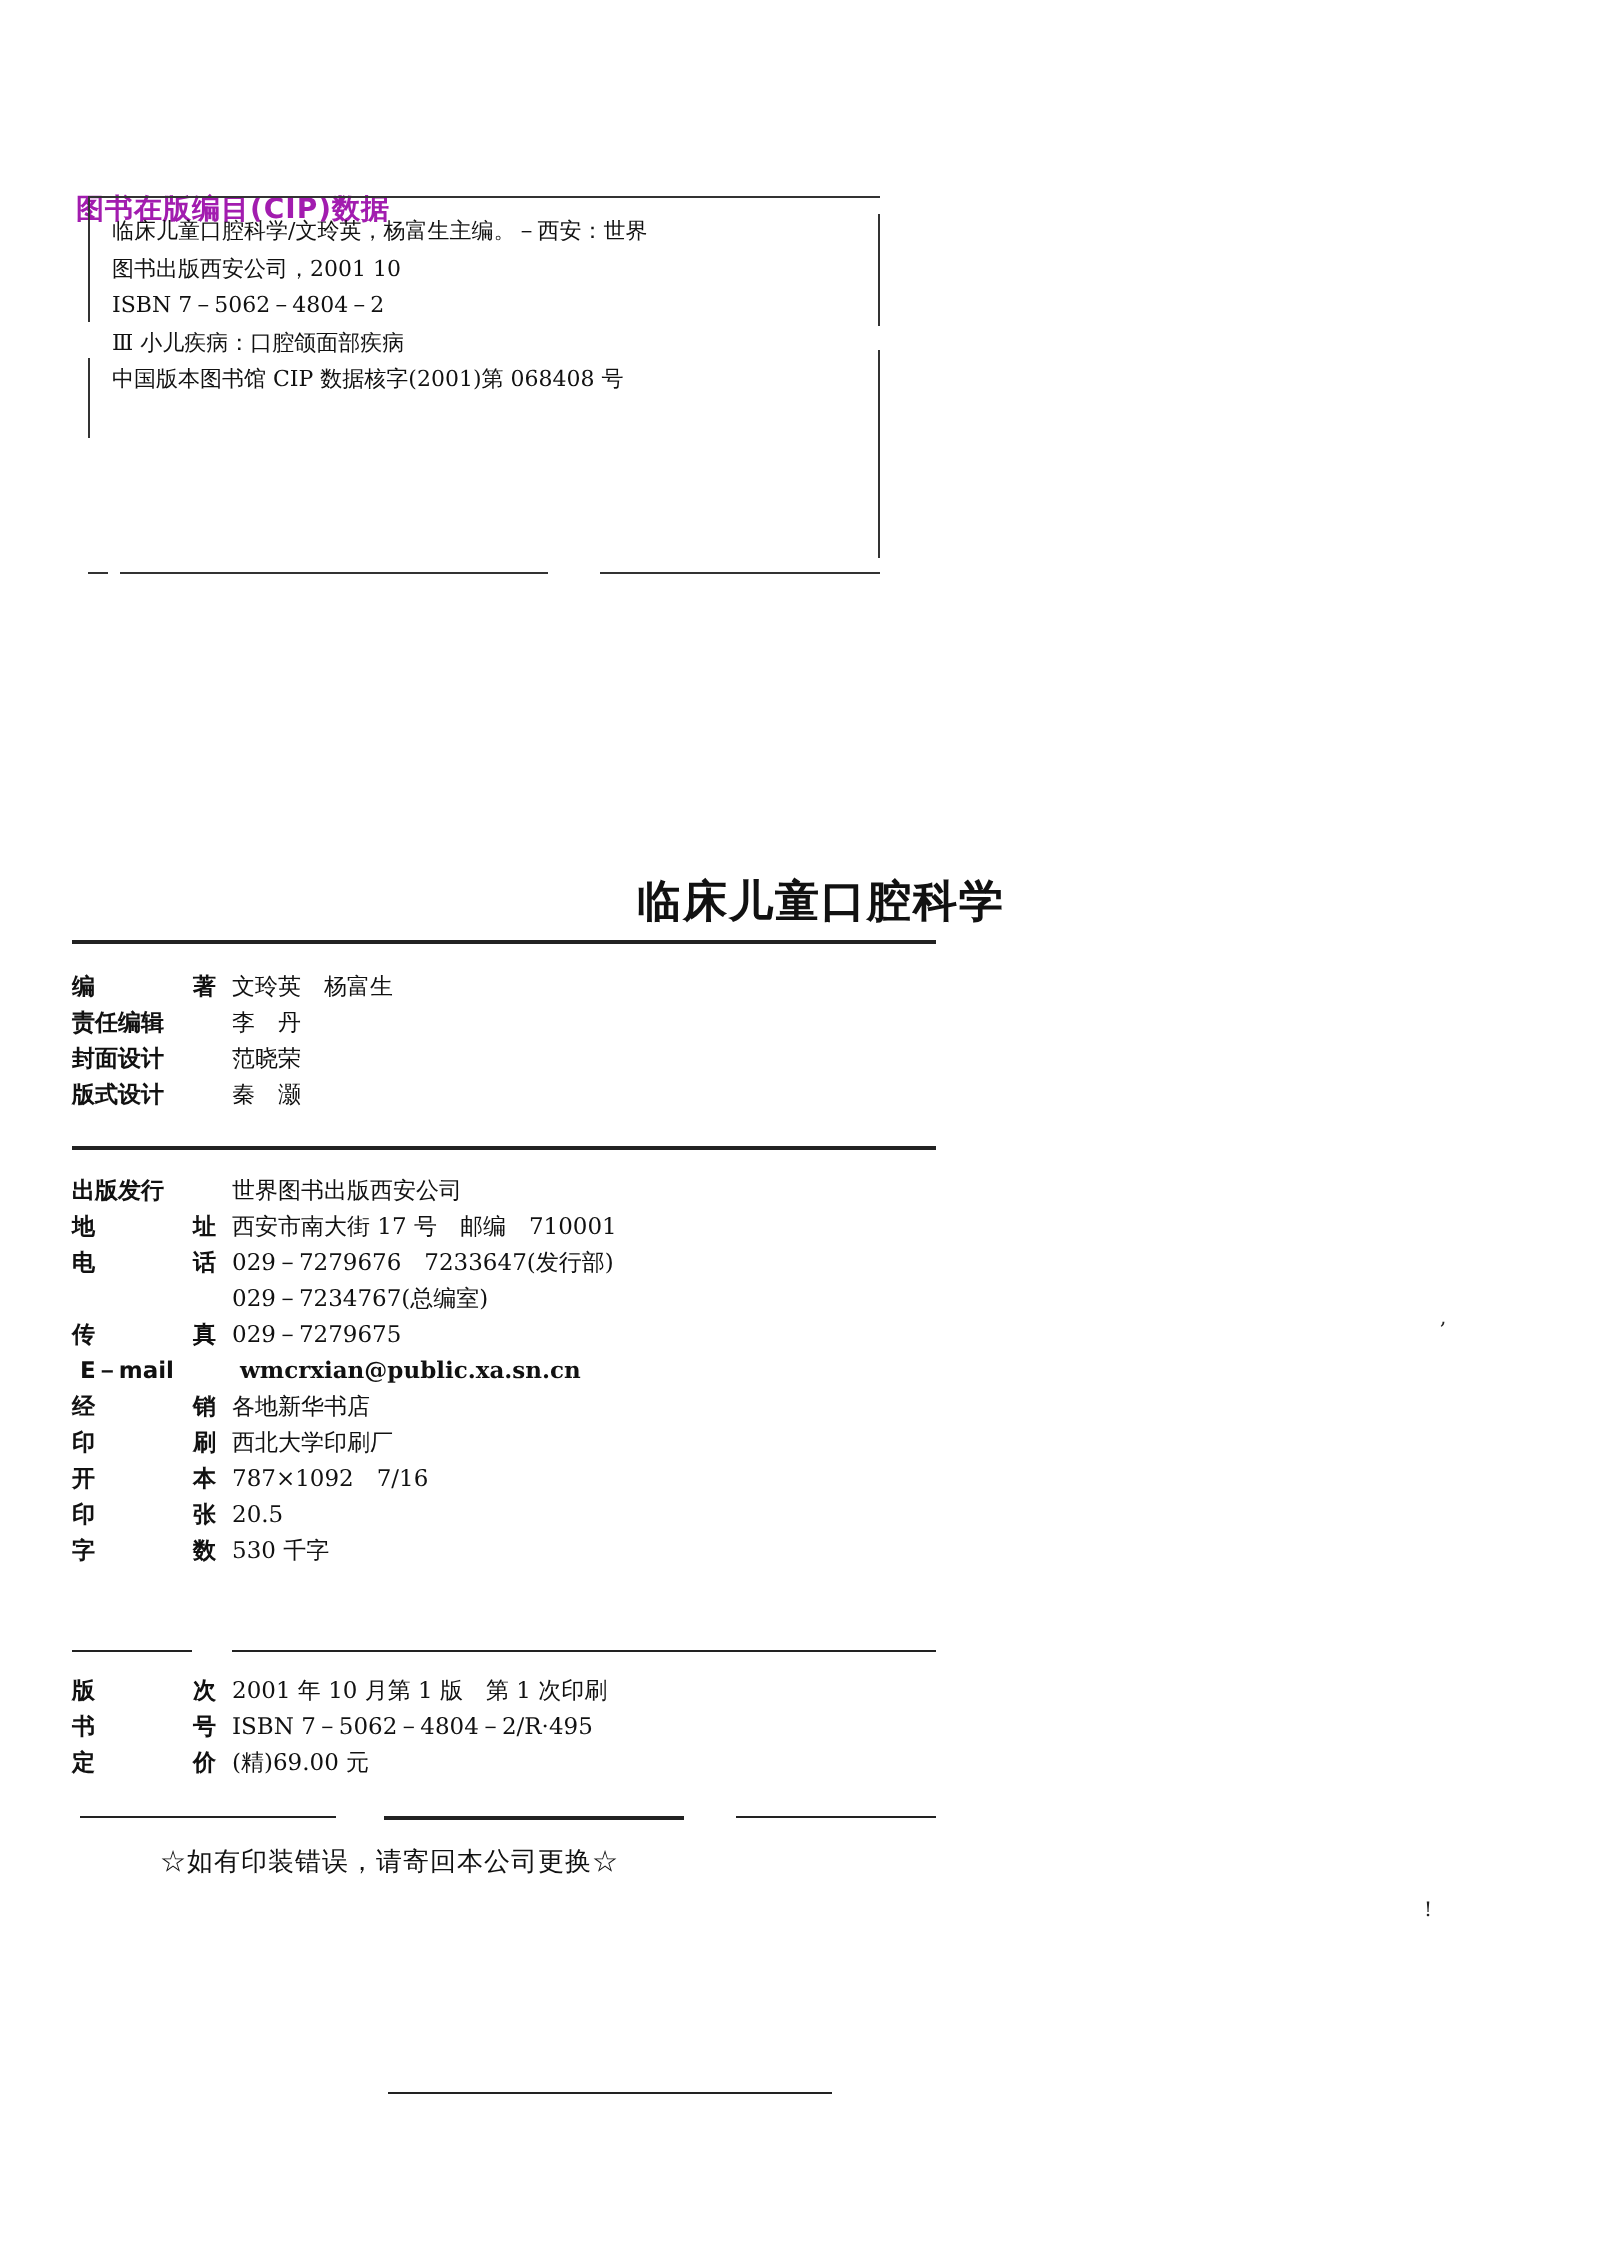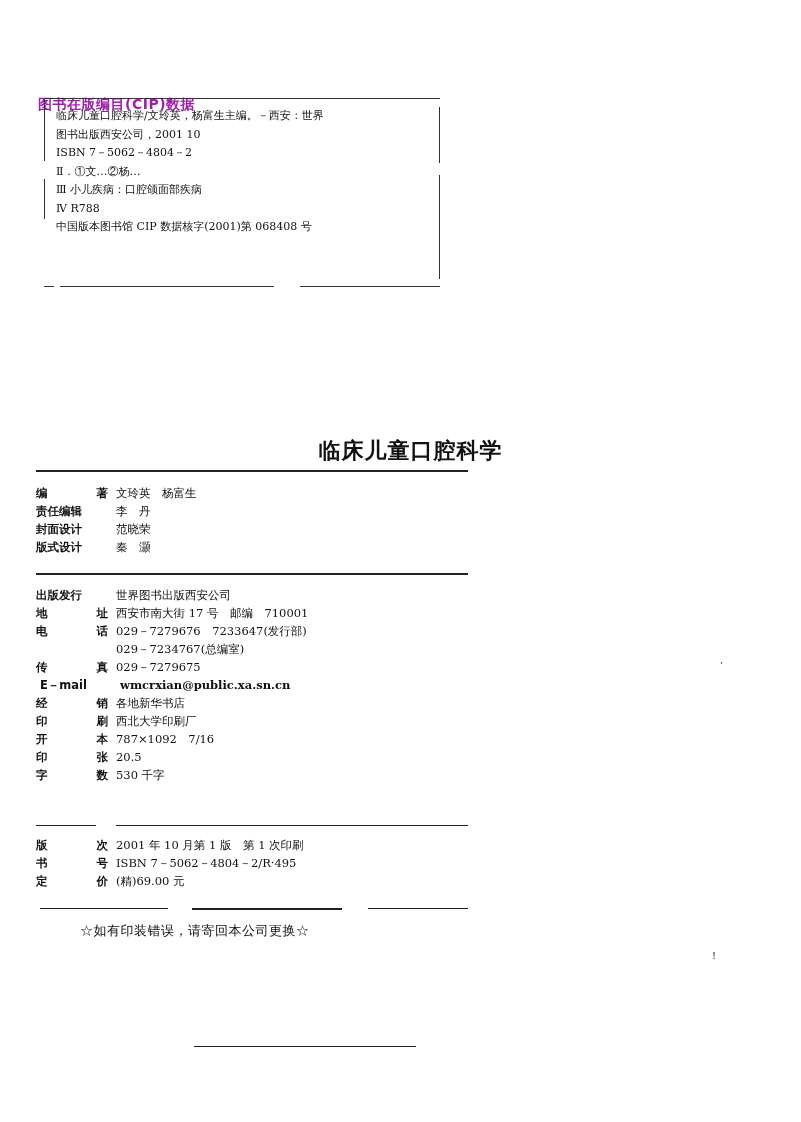--- a/index.html
+++ b/index.html
@@ -57,23 +57,21 @@
   <span class="edge-left-b"></span>
   <span class="edge-right-a"></span>
   <span class="edge-right-b"></span>
   <span class="edge-bottom-a"></span>
   <span class="edge-bottom-b"></span>
   <span class="edge-bottom-c"></span>
   <div class="cip-lines">
     <div>临床儿童口腔科学/文玲英，杨富生主编。－西安：世界</div>
     <div>图书出版西安公司，2001 10</div>
     <div>ISBN 7－5062－4804－2</div>
-    <div>Ⅱ．①文…②杨…</div>
     <div>Ⅲ 小儿疾病：口腔颌面部疾病</div>
-    <div>Ⅳ R788</div>
     <div>中国版本图书馆 CIP 数据核字(2001)第 068408 号</div>
   </div>
 </div>
 
 <div class="book-title">临床儿童口腔科学</div>
 <div class="rule thick" style="left:36px; top:470px; width:432px;"></div>
 
 <div class="credit-table" style="top:484px;">
   <div class="credit-row">
     <div class="credit-label">

